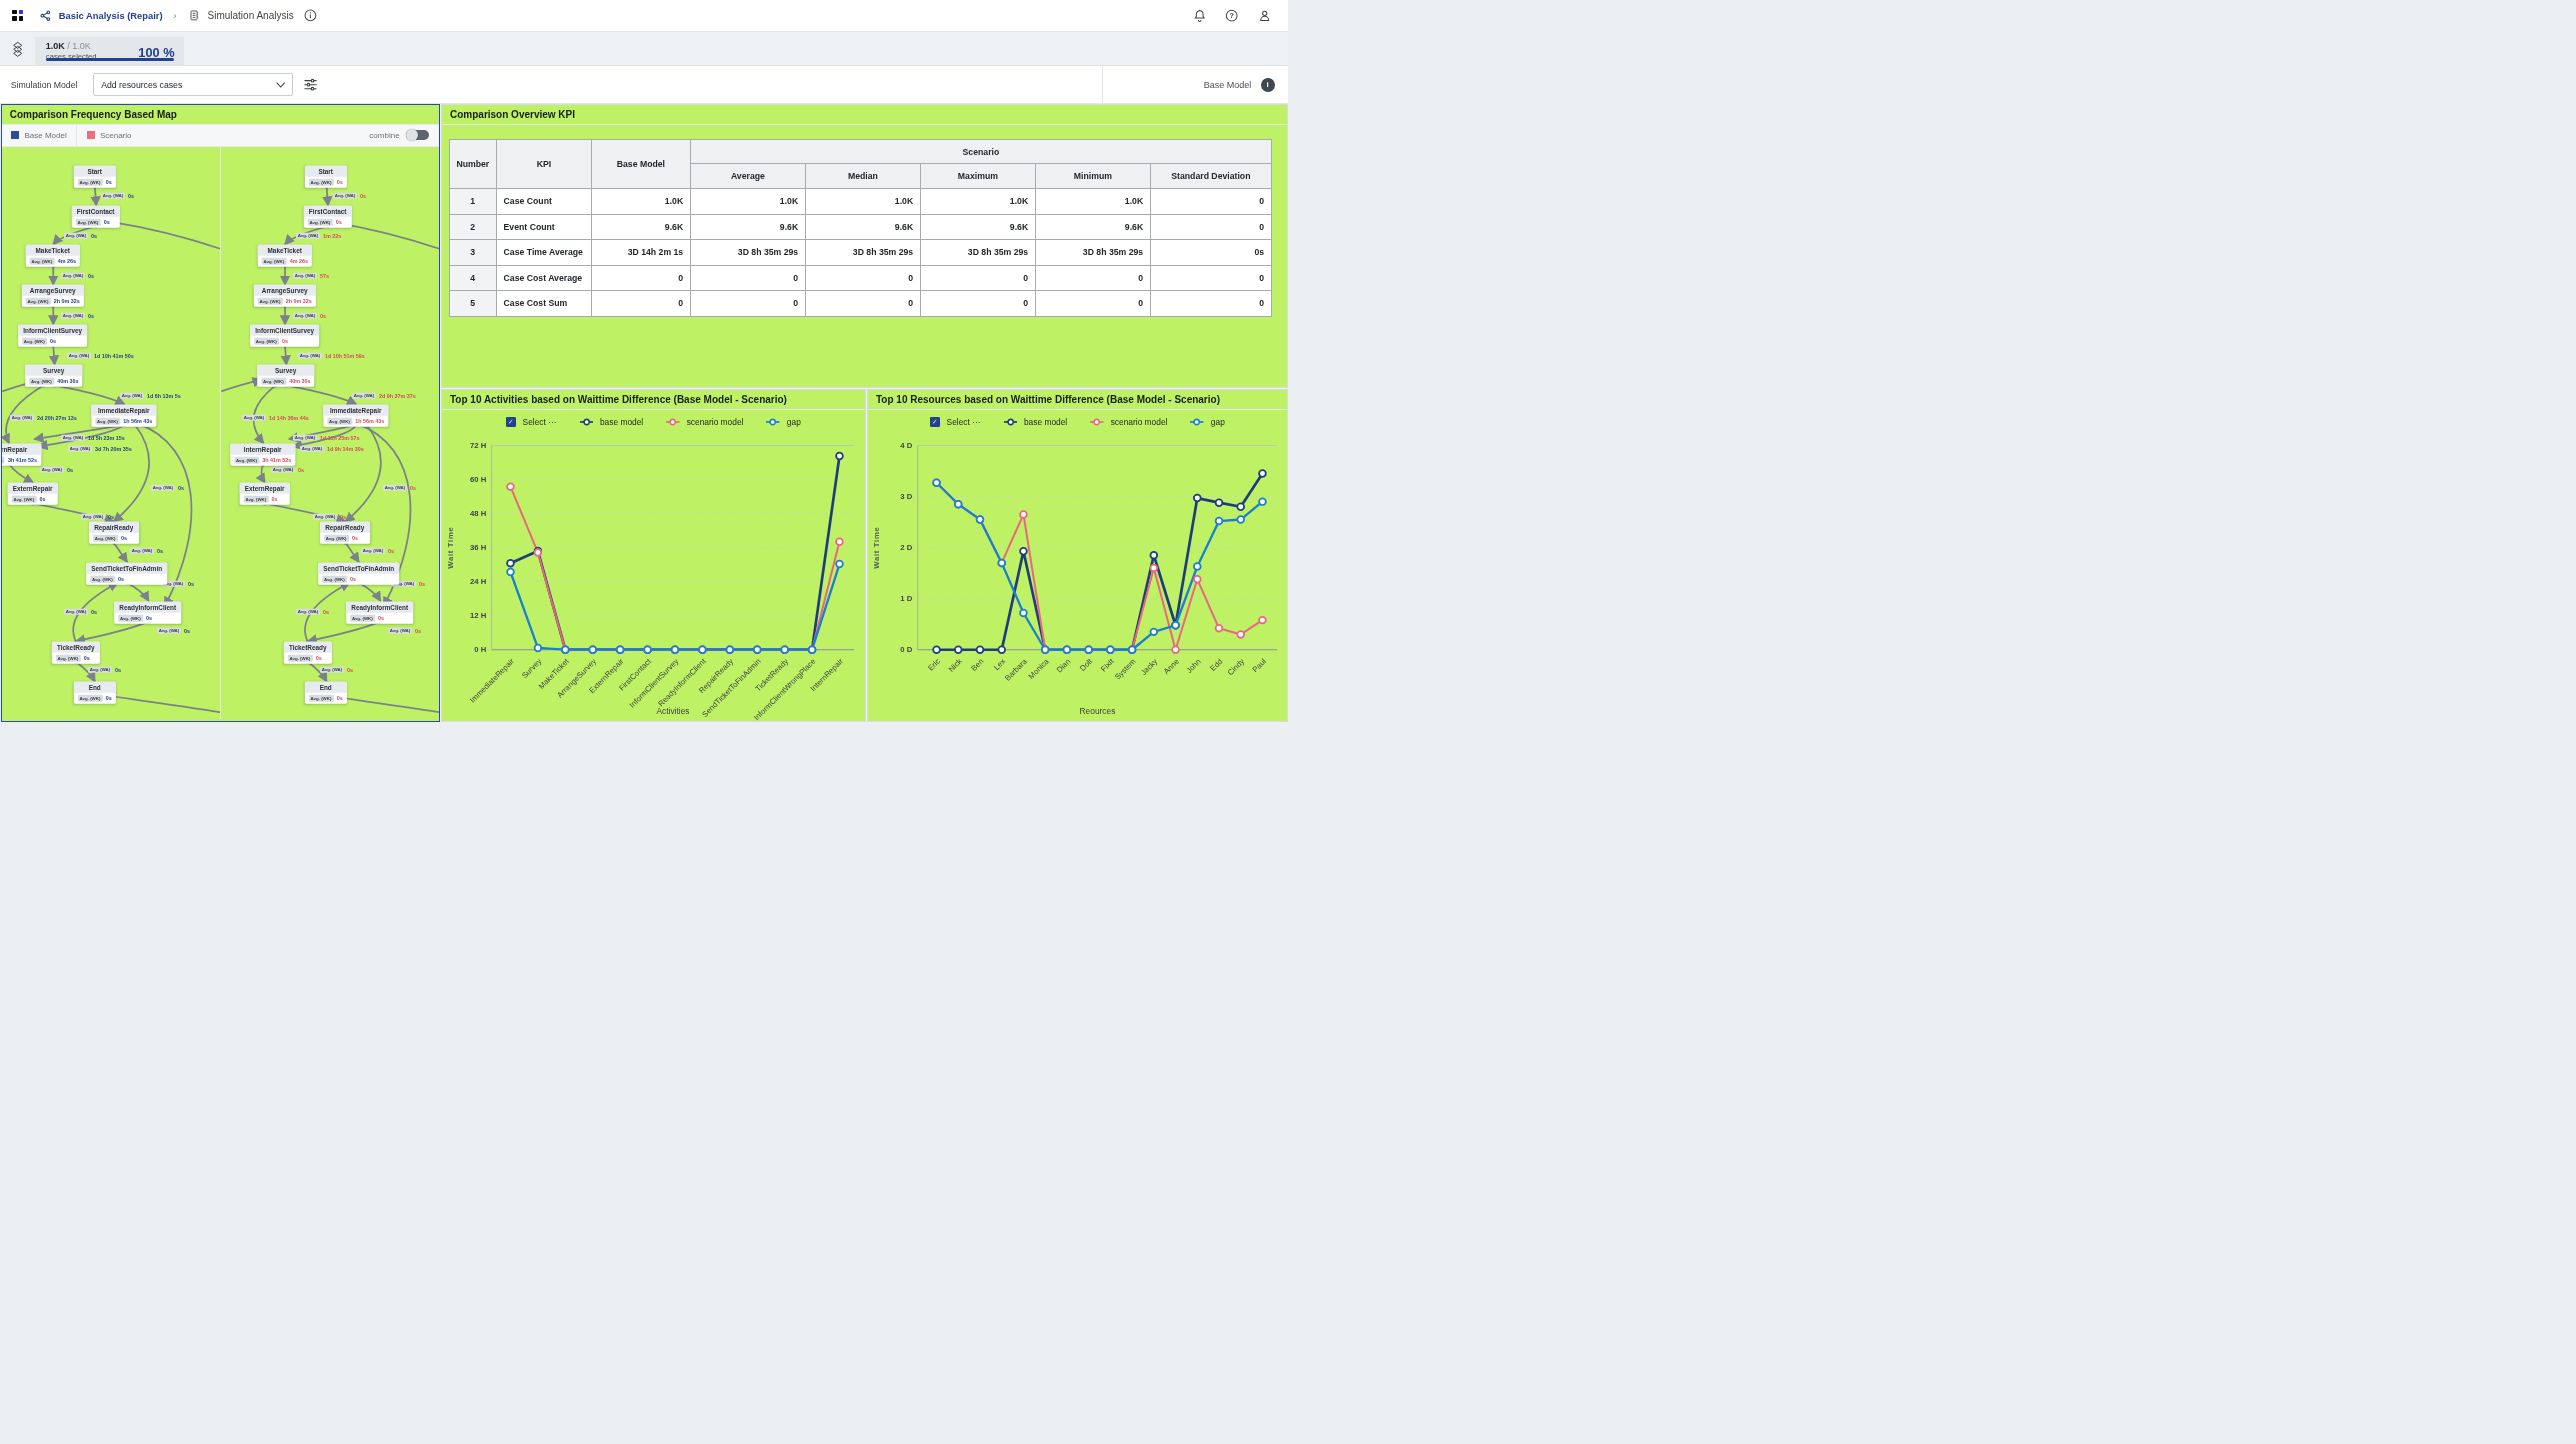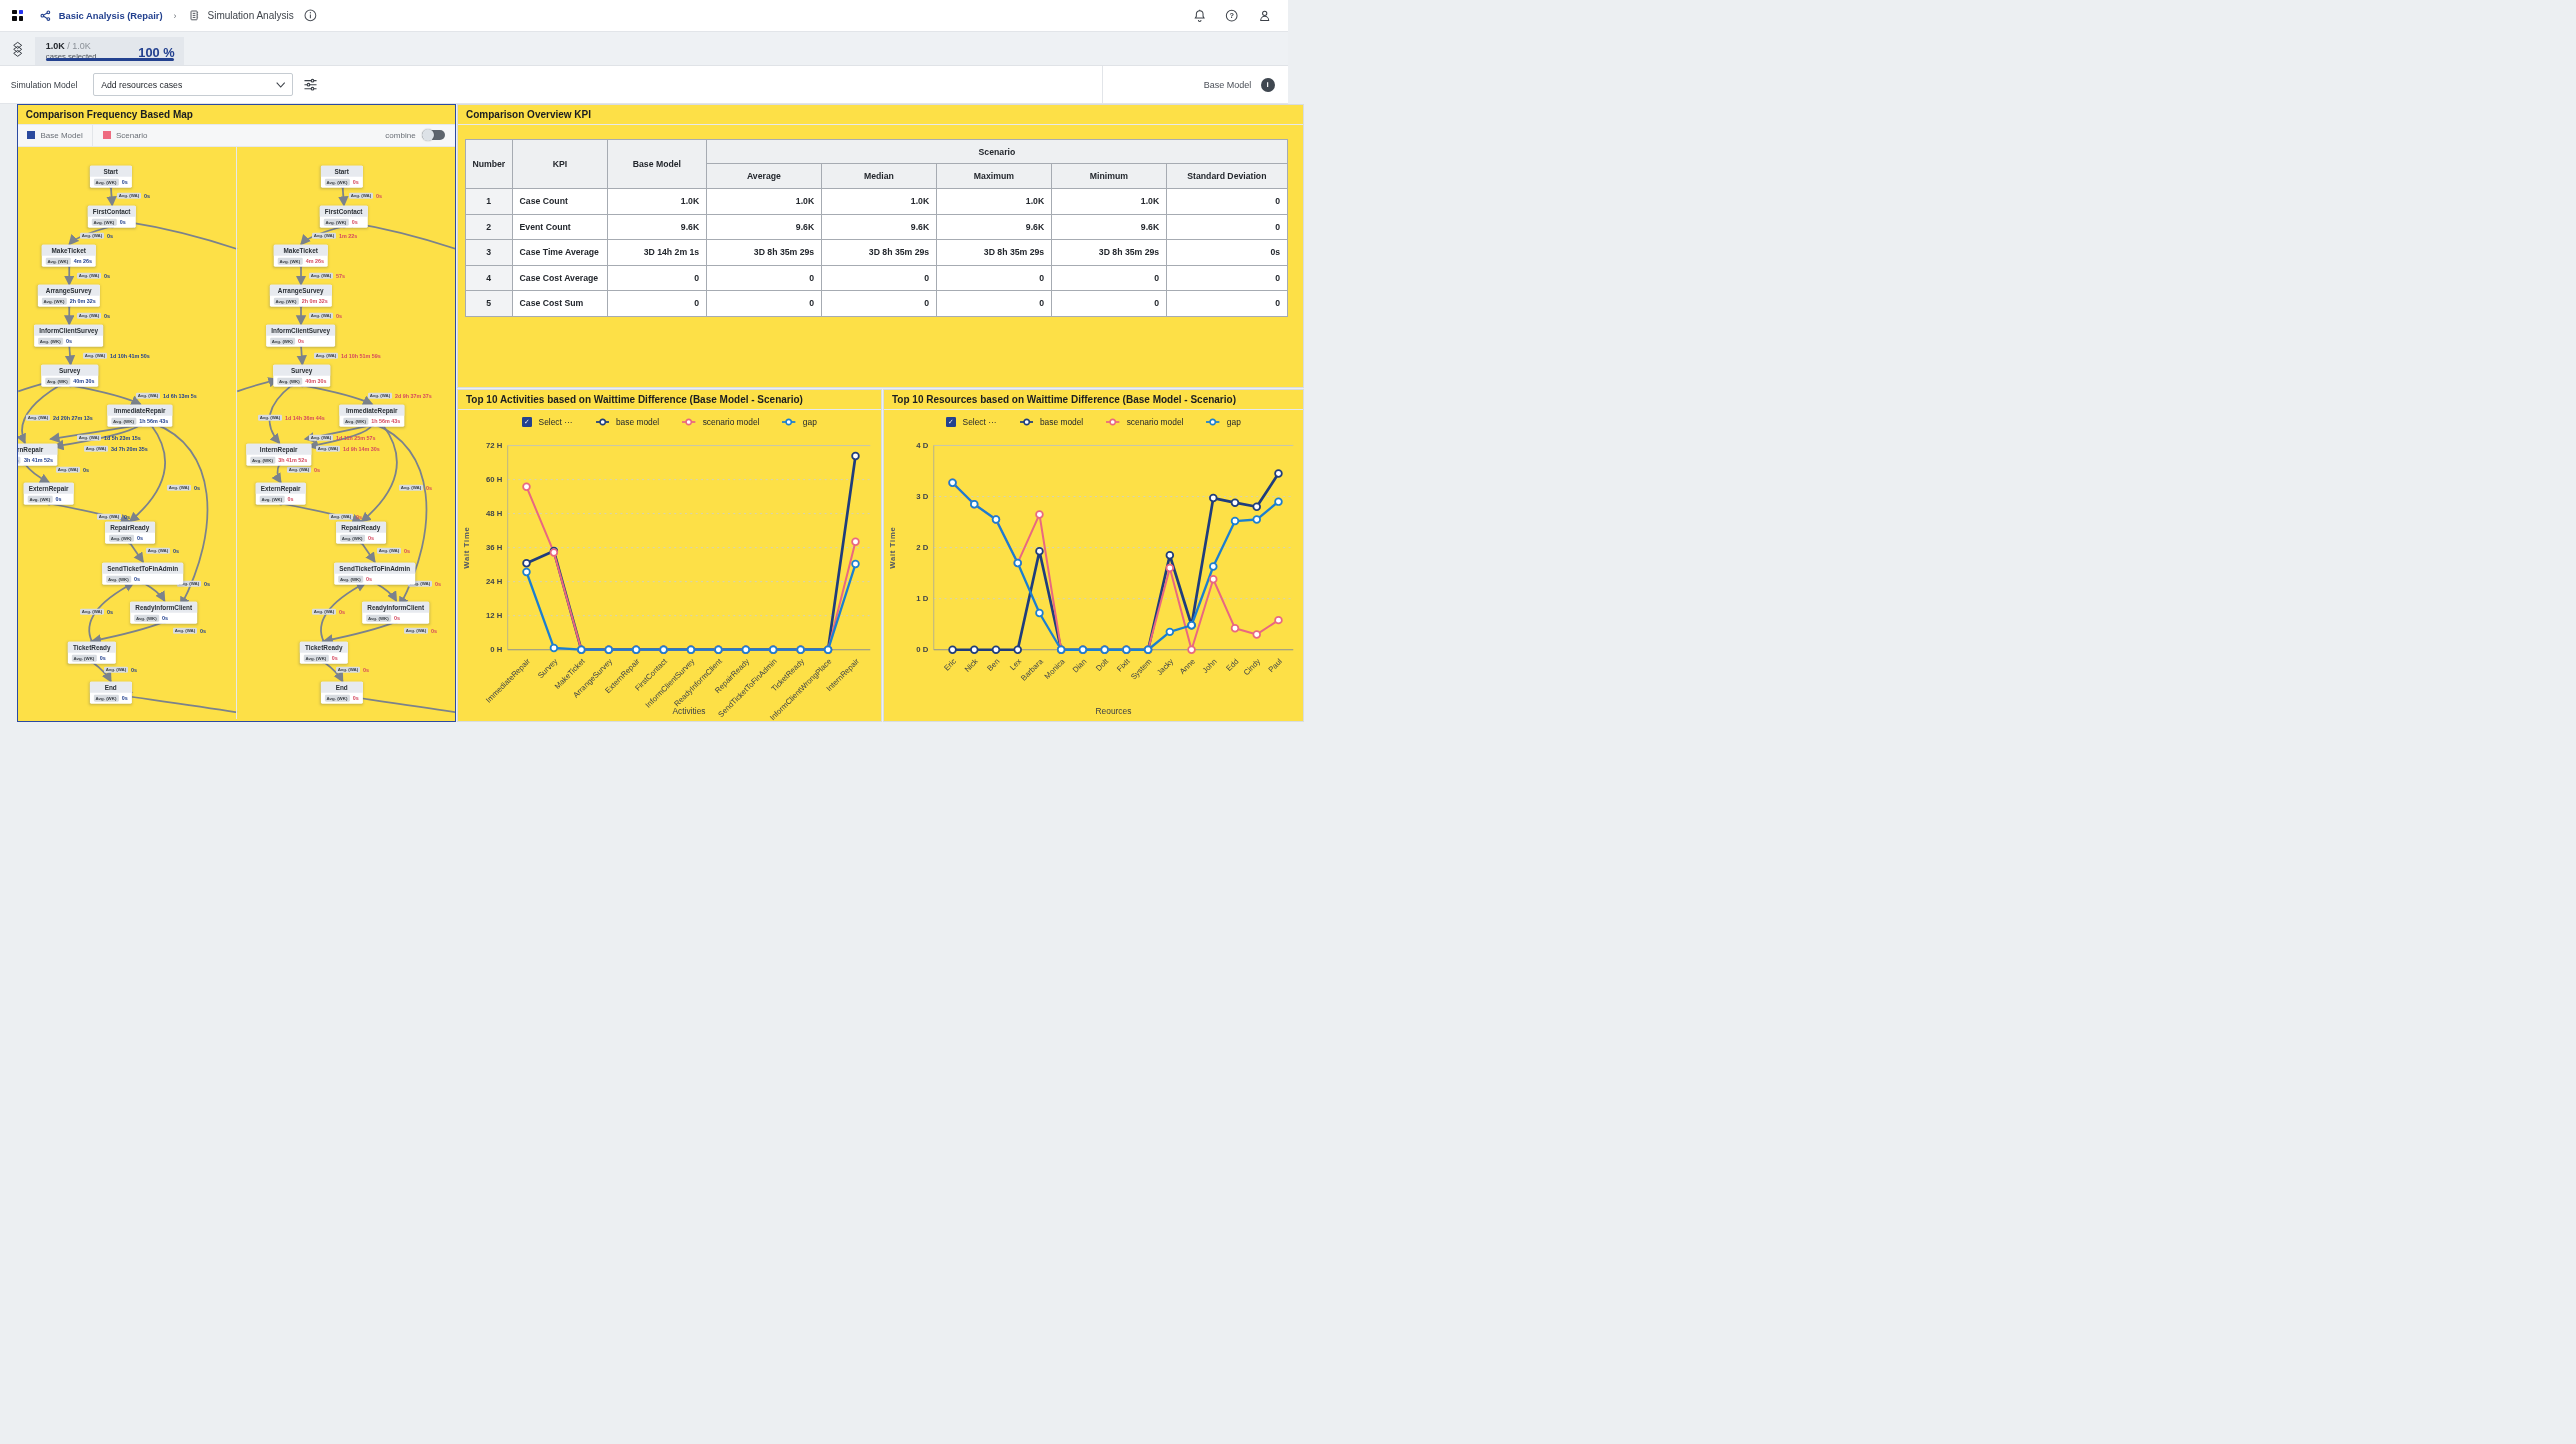--- a/index.html
+++ b/index.html
@@ -40,21 +40,21 @@
     background:#fff; display:flex; align-items:center; padding:0 6.7px; cursor:pointer; }
   .select-value { font-size:8.7px; color:#23272d; flex:1; }
   .tb-sliders { margin-left:9.4px; }
   .tb-right { margin-left:auto; display:flex; align-items:center; gap:9.4px; margin-right:13.4px;
     border-left:0.7px solid #e2e5e9; height:100%; padding-left:101px; }
   .tb-right-label { font-size:9px; color:#4a4f57; }
   .info-filled { width:14px; height:14px; border-radius:50%; background:#3f4750; color:#fff;
     font-size:8px; font-weight:bold; display:flex; align-items:center; justify-content:center; cursor:pointer; }
 
   
-  .panel { position:absolute; background:#fde047; border:0.7px solid #d8dce0;margin-left:16px; }
+  .panel { position:absolute; background:#bef264; border:0.7px solid #d8dce0; }
   .panel-title { font-size:10px; font-weight:bold; color:#1a1d21; padding:4px 8px; height:19.5px;
     border-bottom:0.7px solid #e6e9ec; }
   #map-panel   { left:0.7px;  top:104px; width:439px;  height:618px; border:1.3px solid #2b4aa2; }
   #kpi-panel   { left:441px; top:104px; width:847px; height:284px; }
   #chart1-panel{ left:441px; top:389px; width:425px;  height:333px; overflow:hidden; }
   #chart2-panel{ left:867px;top:389px; width:421px;  height:333px; overflow:hidden; }
 
   
   .map-legend { height:22px; background:#f6f7f8; border-bottom:0.7px solid #e6e9ec;
     display:flex; align-items:center; font-size:8px; color:#6b7077; }

